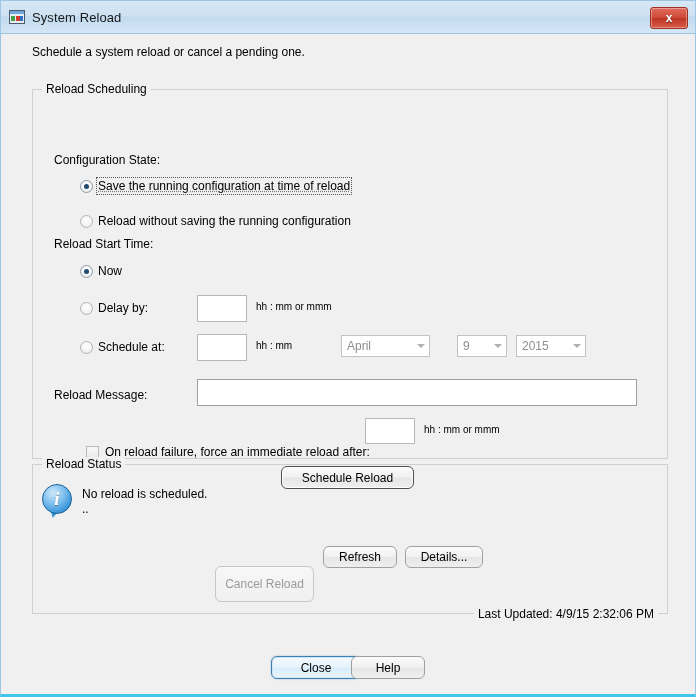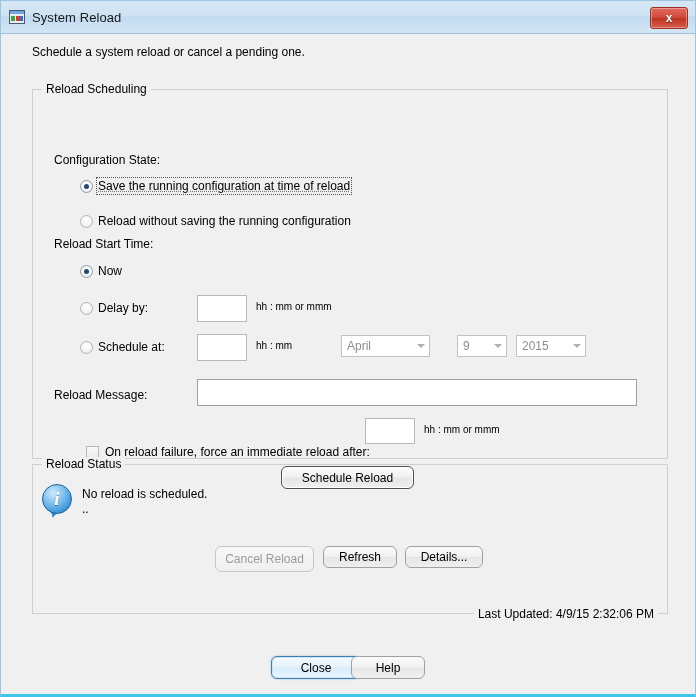--- a/index.html
+++ b/index.html
@@ -471,21 +471,21 @@
 
     <div id="info-icon" style="left:41px; top:450px;">
       <span class="tail"></span>
       <span class="bubble"></span>
       <span class="glyph">i</span>
     </div>
 
     <div class="status-text" style="left:81px; top:453px;">No reload is scheduled.
 ..</div>
 
-    <button class="btn disabled" style="left:214px; top:512px; width:99px; height:26px;">Cancel Reload</button>
+    <button class="btn disabled" style="left:214px; top:532px; width:99px; height:36px;">Cancel Reload</button>
     <button class="btn" style="left:322px; top:512px; width:74px; height:22px;">Refresh</button>
     <button class="btn" style="left:404px; top:512px; width:78px; height:22px;">Details...</button>
 
     <button class="btn default-btn" style="left:270px; top:622px; width:90px; height:23px;">Close</button>
     <button class="btn" style="left:350px; top:622px; width:74px; height:23px;">Help</button>
 
   </div>
 </div>
 
 </body></html>

